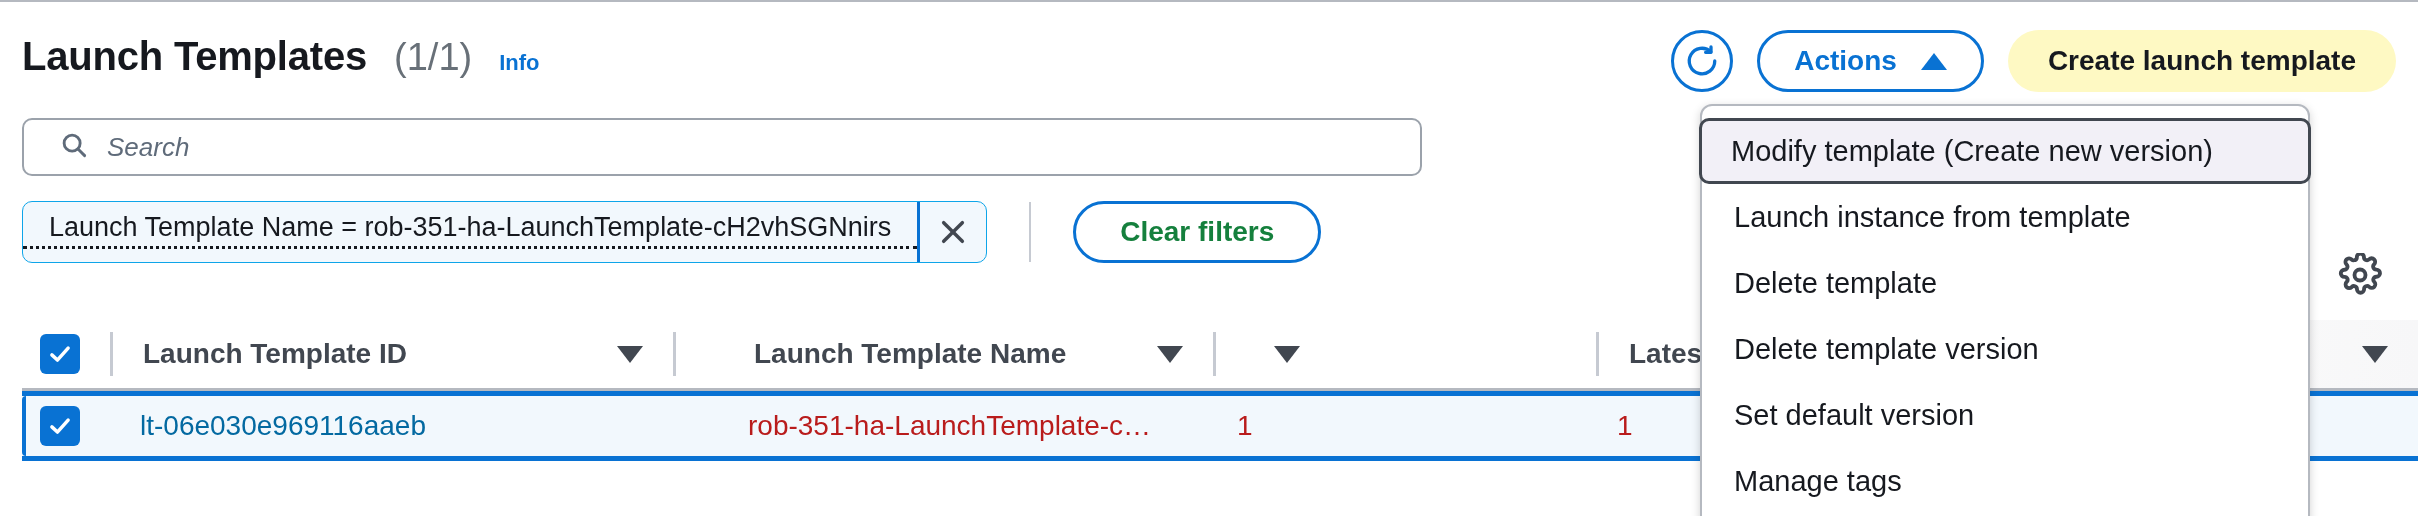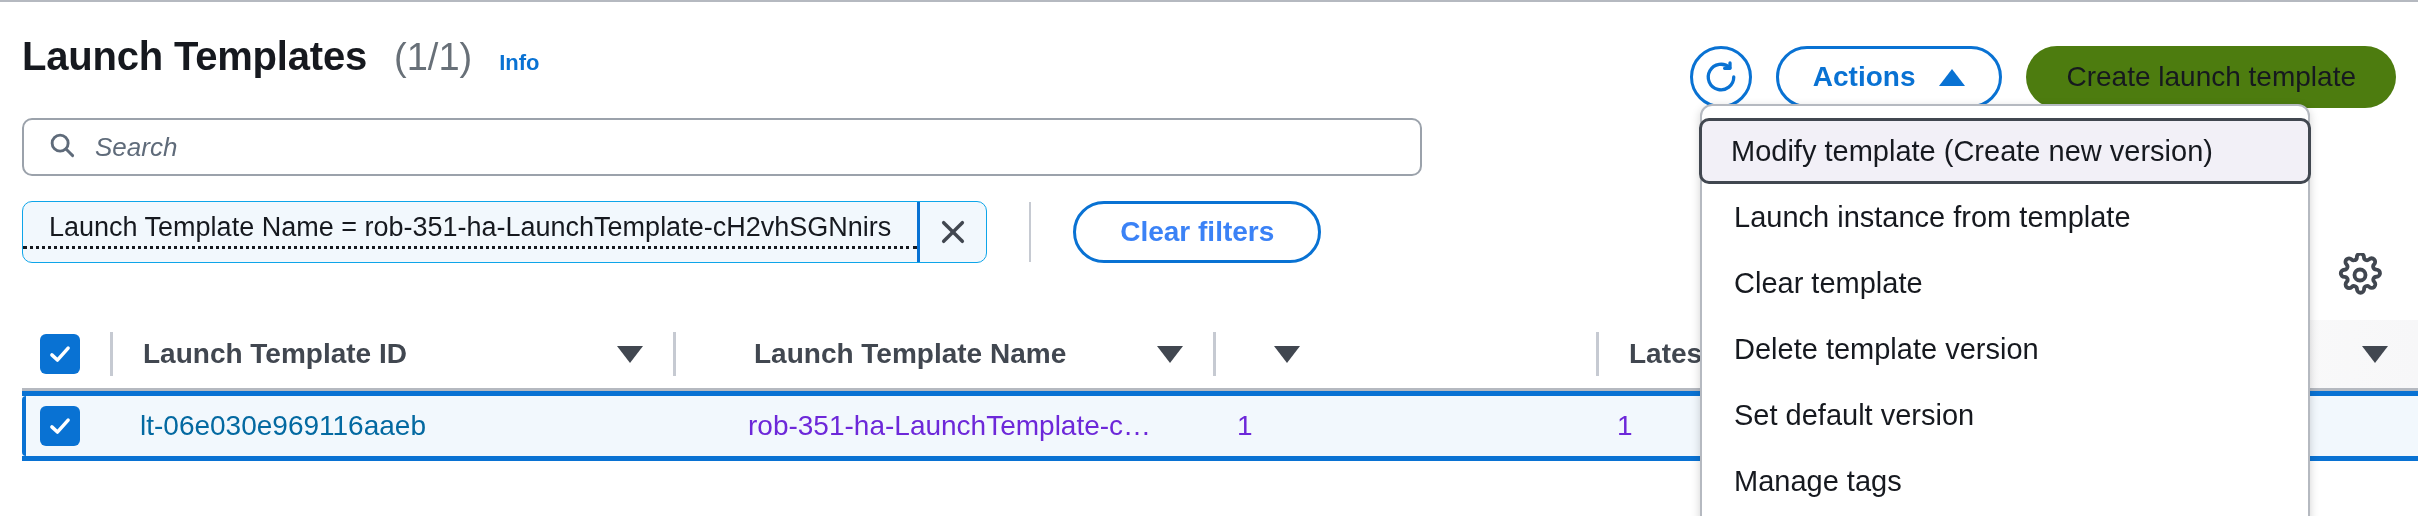--- a/index.html
+++ b/index.html
@@ -62,21 +62,21 @@
     font-size: 22px;
     font-weight: 700;
     color: #0972d3;
     line-height: 1;
     cursor: pointer;
   }
 
   .header-actions {
     position: absolute;
     right: 0;
-    top: 16px;
+    top: 0;
     display: flex;
     align-items: center;
     gap: 24px;
   }
 
   .refresh-btn {
     width: 62px;
     height: 62px;
     border-radius: 50%;
     border: 3px solid #0972d3;
@@ -110,47 +110,47 @@
   }
   .caret-up {
     width: 0; height: 0;
     border-left: 13px solid transparent;
     border-right: 13px solid transparent;
     border-bottom: 17px solid #0972d3;
   }
 
   .create-btn {
     height: 62px;
-    background: #4d7c0f;
+    background: #fef9c3;
     border: none;
     border-radius: 31px;
     color: #16191f;
     font-size: 28px;
-    font-weight: 400;
+    font-weight: 700;
     font-family: "Liberation Sans", sans-serif;
     padding: 0 40px;
     cursor: pointer;
     white-space: nowrap;
     text-align: right;
   }
 
   
   .search-box {
     position: absolute;
     left: 22px;
     top: 118px;
     width: 1400px;
     height: 58px;
     border: 2px solid #9ba2ab;
     border-radius: 10px;
     background: #ffffff;
     display: flex;
     align-items: center;
     gap: 18px;
-    padding: 0 23px;
+    padding: 0 35px;
     box-sizing: border-box;
   }
   .search-placeholder {
     font-size: 26px;
     font-style: italic;
     color: #5f6b7a;
   }
 
   
   .filter-row {
@@ -197,21 +197,21 @@
     width: 2px;
     height: 60px;
     background: #c6cad2;
     margin: 0 42px;
   }
   .clear-filters-btn {
     height: 62px;
     border: 3px solid #0972d3;
     border-radius: 31px;
     background: #ffffff;
-    color: #3b82f6;
+    color: #15803d;
     font-size: 28px;
     font-weight: 700;
     font-family: "Liberation Sans", sans-serif;
     padding: 0 44px;
     cursor: pointer;
     white-space: nowrap;
   }
 
   
   .gear-sep {
@@ -315,21 +315,21 @@
     width: 88px;
     display: flex;
     align-items: center;
     padding-left: 18px;
     box-sizing: border-box;
   }
   .td {
     padding: 0 30px;
     box-sizing: border-box;
     font-size: 28px;
-    color: #6d28d9;
+    color: #b91c1c;
     white-space: nowrap;
     overflow: hidden;
     height: 70px;
     display: flex;
     align-items: center;
   }
   .td.link { color: #0369a1; cursor: pointer; }
 
   .checkbox {
     width: 40px;
@@ -505,21 +505,21 @@
   </div>
 
   <div class="dropdown">
     <div class="menu-item selected">
       <span>Modify template (Create new version)</span>
     </div>
     <div class="menu-item">
       <span>Launch instance from template</span>
     </div>
     <div class="menu-item">
-      <span>Clear template</span>
+      <span>Delete template</span>
     </div>
     <div class="menu-item">
       <span>Delete template version</span>
     </div>
     <div class="menu-item">
       <span>Set default version</span>
     </div>
     <div class="menu-item">
       <span>Manage tags</span>
     </div>

